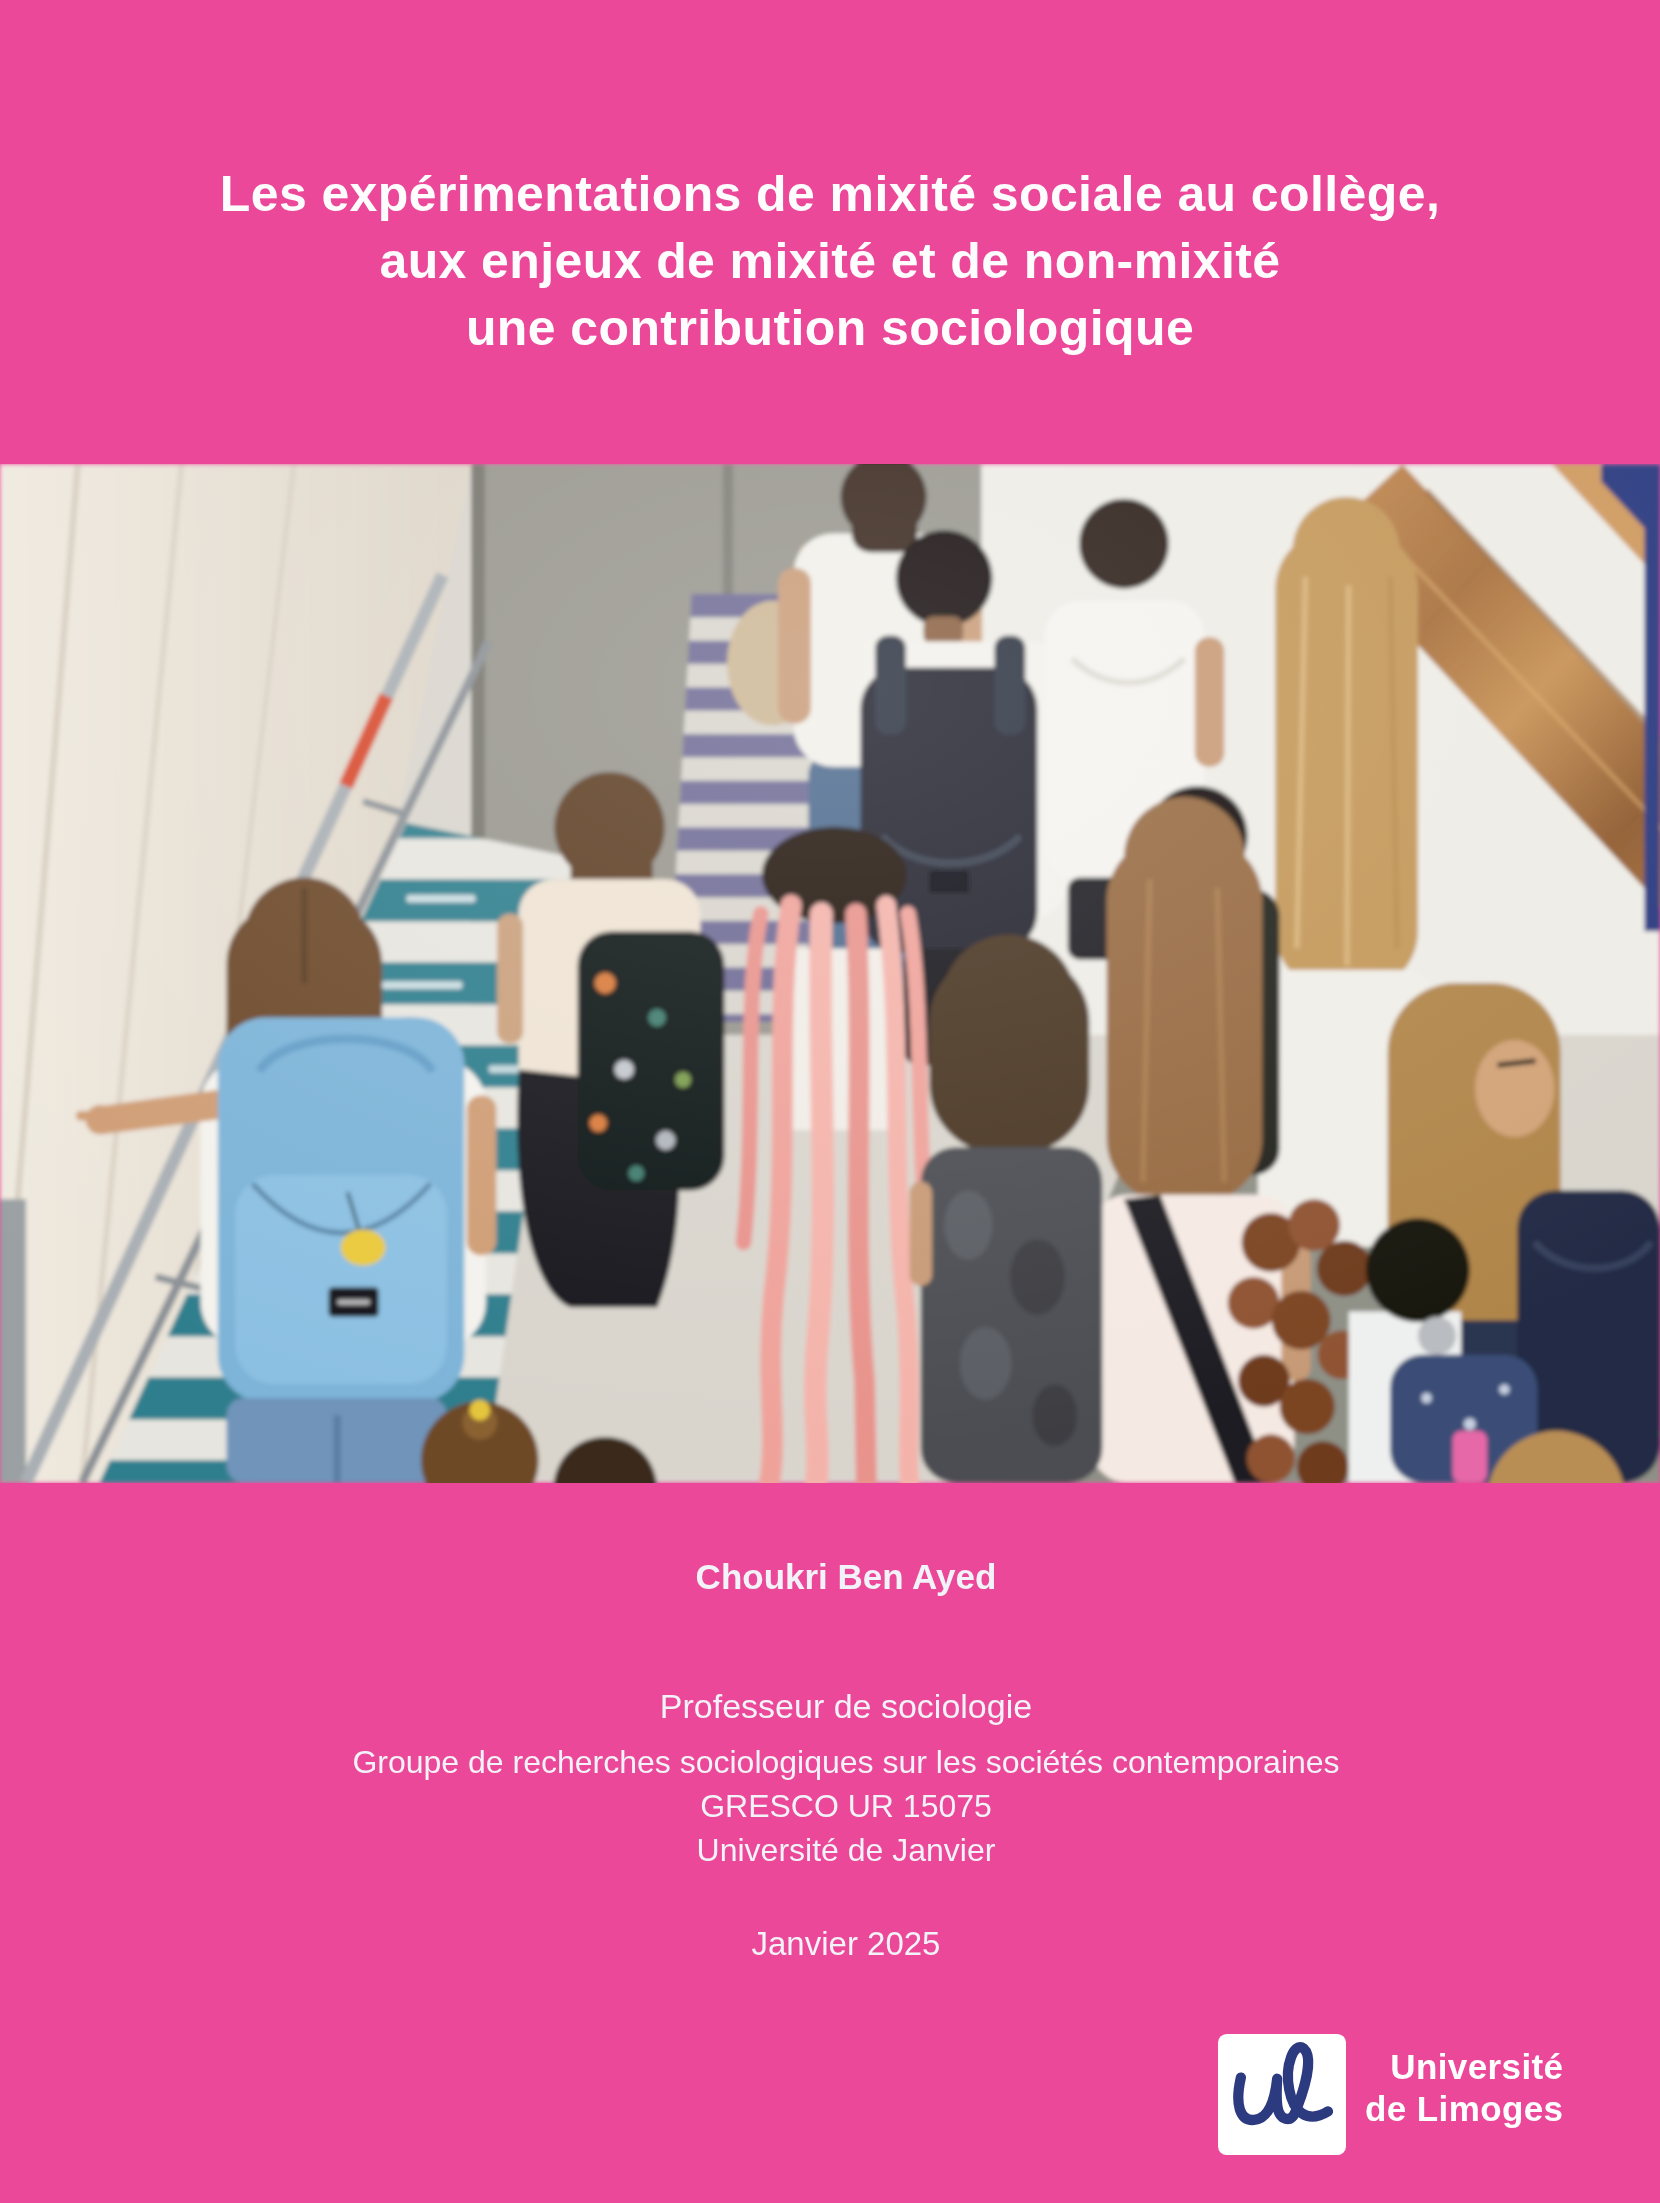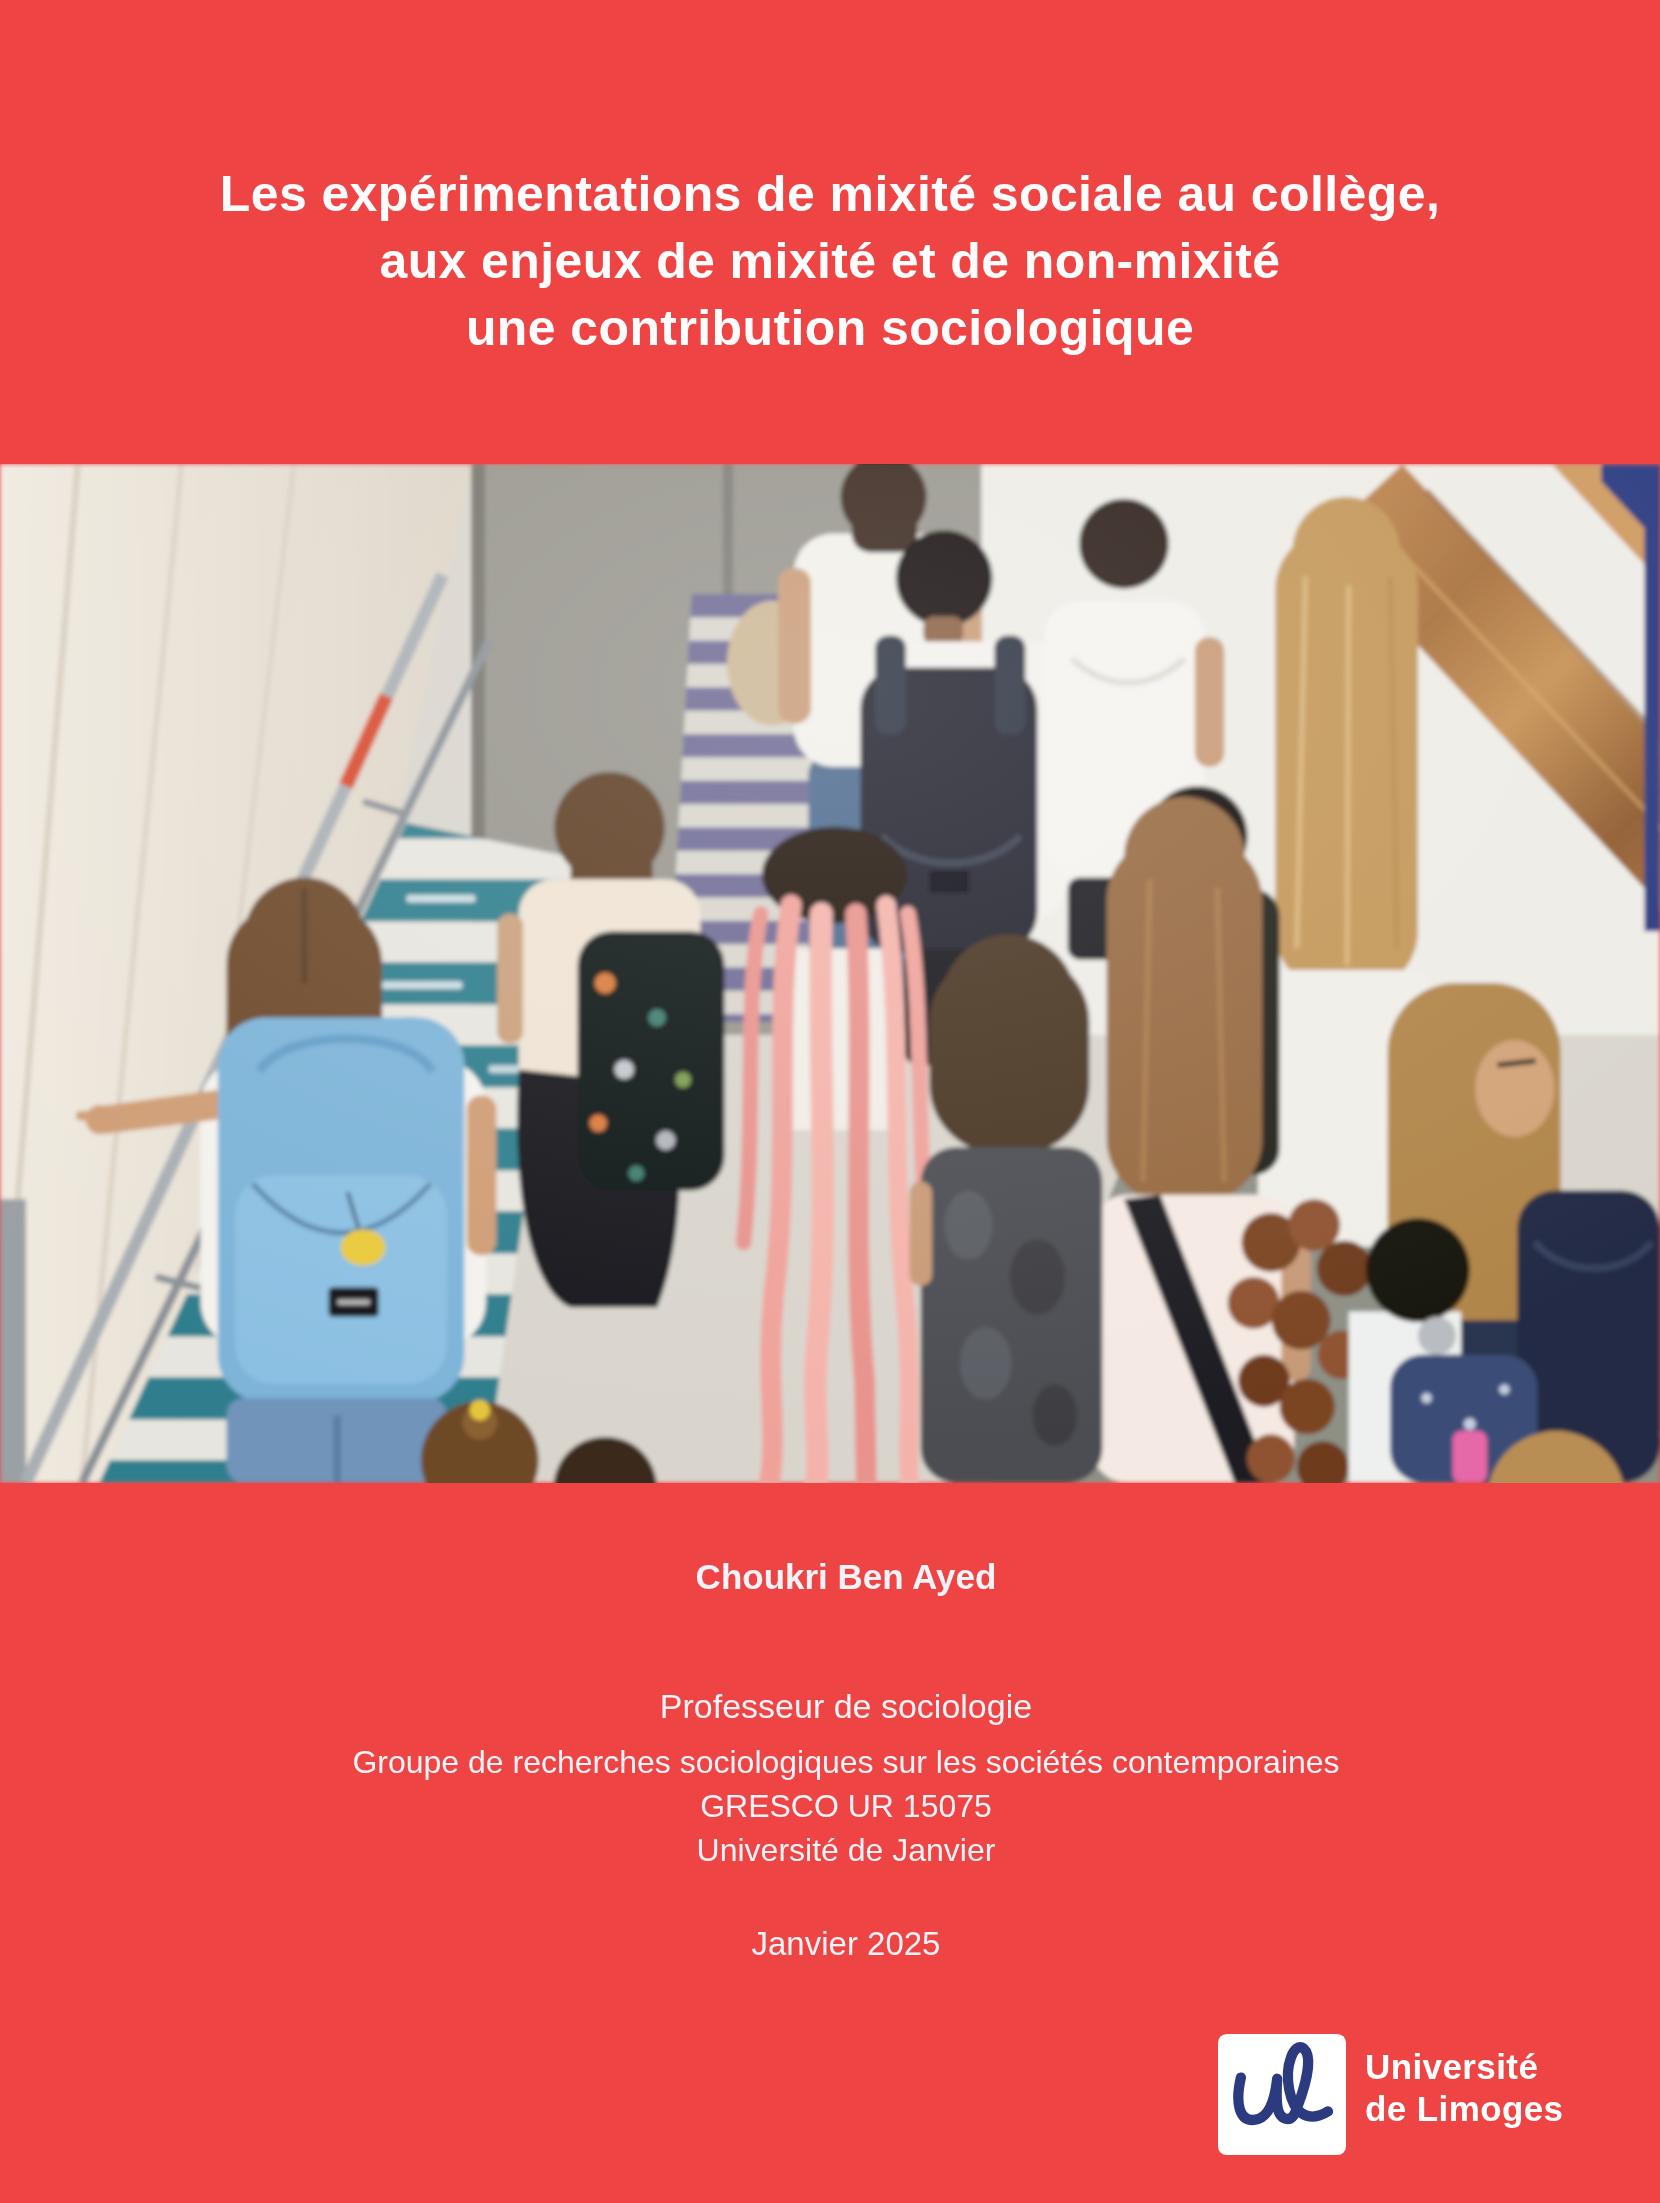--- a/index.html
+++ b/index.html
@@ -1,18 +1,18 @@
 <!DOCTYPE html>
 <html style="font-size:14px"><head>
 <meta charset="utf-8">
 <style>
   html,body{margin:0;padding:0;background:#2c3a80;}
   .page{
     position:relative;width:1660px;height:2203px;overflow:hidden;
-    background:#ef4444;
+    background:#ec4899;
     font-family:"Liberation Sans",sans-serif;color:#fdfdfe;
   }
   
   .title{
     position:absolute;top:161px;left:0;width:100%;
     text-align:center;font-weight:700;font-size:50px;line-height:67px;
     letter-spacing:0.4px;color:#fdfdfe;
   }
   
   .photo-wrap{position:absolute;top:464px;left:0;width:1660px;height:1019px;}
@@ -32,21 +32,21 @@
   .g-s{left:137px;top:8.6px;font-size:111px;color:#a32020;}
   .g-co{left:189px;top:22.5px;font-size:73px;color:#141414;letter-spacing:-1.7px;}
   .g-ur{left:35px;top:105px;font-size:11.2px;color:#2a2a2a;letter-spacing:0.9px;font-family:"Liberation Sans",sans-serif;}
   .g-socio{left:187px;top:100px;font-size:20px;color:#a32020;font-style:italic;}
   
   .ul-box{
     position:absolute;left:1218px;top:2034px;width:128px;height:121px;
     background:#ffffff;border-radius:8.6px;
   }
   .ul-text{
-    position:absolute;left:1365px;top:2046px;text-align:left;
+    position:absolute;left:1365px;top:2046px;text-align:right;
     font-size:35px;line-height:42px;font-weight:700;color:#ffffff;letter-spacing:0.4px;
   }
 </style>
 </head>
 <body>
 
 <div class="page">
 
   <div class="title">
     <div>Les expérimentations de mixité sociale au collège,</div>

